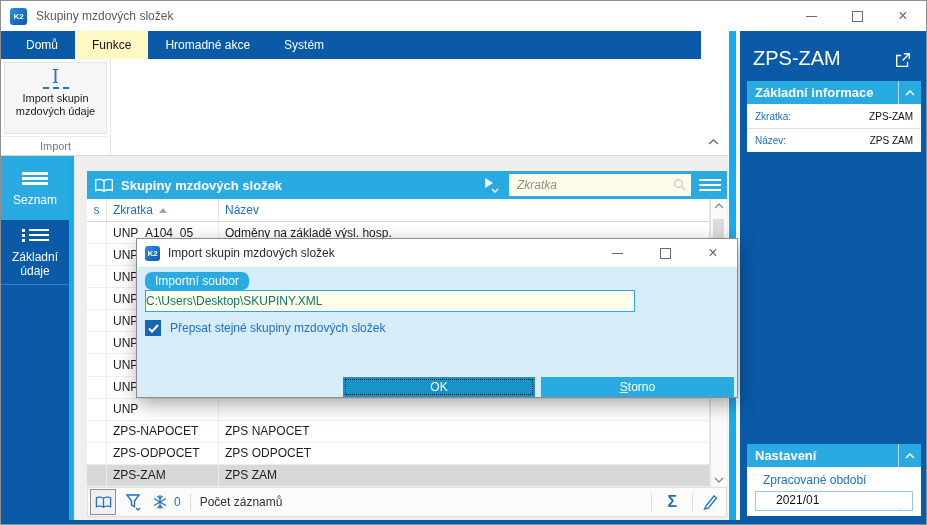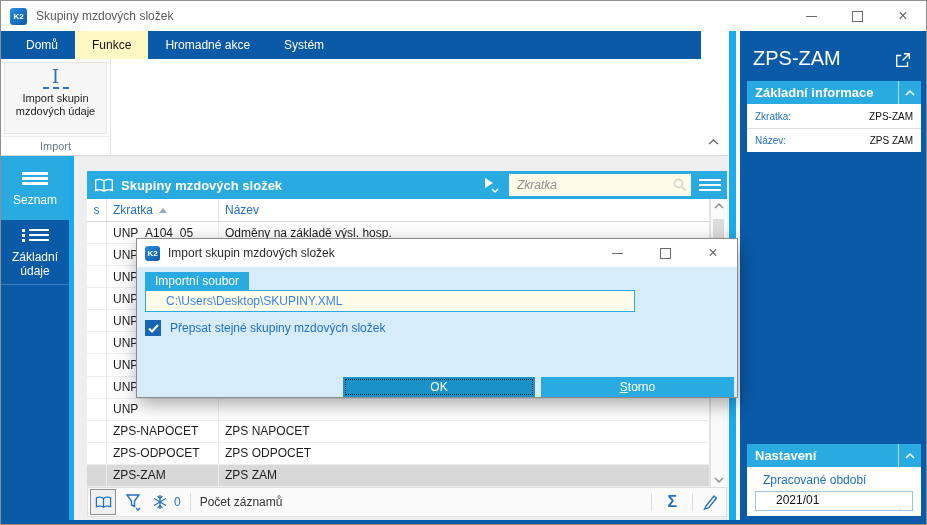--- a/index.html
+++ b/index.html
@@ -112,23 +112,23 @@
 
   
   .dialog{position:absolute;left:135px;top:237px;width:602px;height:160px;background:#d6ecf9;border:1px solid #8c8c8c;
           box-sizing:border-box;box-shadow:2px 6px 18px rgba(0,0,0,.35);z-index:20;}
   .dtitle{height:28px;background:#fff;display:flex;align-items:center;}
   .dtitle .k2logo{width:15px;height:15px;margin-left:8px;}
   .dtitle-text{margin-left:8px;font-size:12px;color:#2a2a2a;}
   .dctrls{margin-left:auto;display:flex;}
   .dctrl{width:48px;height:28px;display:flex;align-items:center;justify-content:center;}
   .dtab{position:absolute;left:8px;top:33px;height:18px;background:#29abe2;color:#fff;font-size:12px;
-        display:inline-flex;align-items:center;padding:0 10px;}
+        display:inline-flex;align-items:center;padding:0 10px;border-radius:7px;}
   .dinput{position:absolute;left:8px;top:51px;width:490px;height:22px;background:#fdfdea;border:1px solid #29abe2;
-          box-sizing:border-box;font-family:"Liberation Sans",sans-serif;font-size:12px;color:#3b82f6;padding:0 20px;outline:none;}
+          box-sizing:border-box;font-family:"Liberation Sans",sans-serif;font-size:12px;color:#0f766e;padding:0 0;outline:none;}
   .dcheckrow{position:absolute;left:8px;top:81px;display:flex;align-items:center;cursor:pointer;}
   .dcheck{width:16px;height:16px;background:#1765b5;display:flex;align-items:center;justify-content:center;}
   .dchecklabel{margin-left:9px;color:#2170c2;font-size:12px;}
   .dbtn{position:absolute;top:138px;height:20px;display:flex;align-items:center;justify-content:center;
         color:#fff;font-size:12px;cursor:pointer;}
   .btn-ok{left:206px;width:192px;background:#1992c8;}
   .btn-ok::after{content:"";position:absolute;left:2px;right:2px;top:2px;bottom:2px;border:1px dotted rgba(10,10,10,.85);}
   .btn-cancel{left:404px;width:193px;background:#29abe2;}
   .u{text-decoration:underline;}
 </style>

